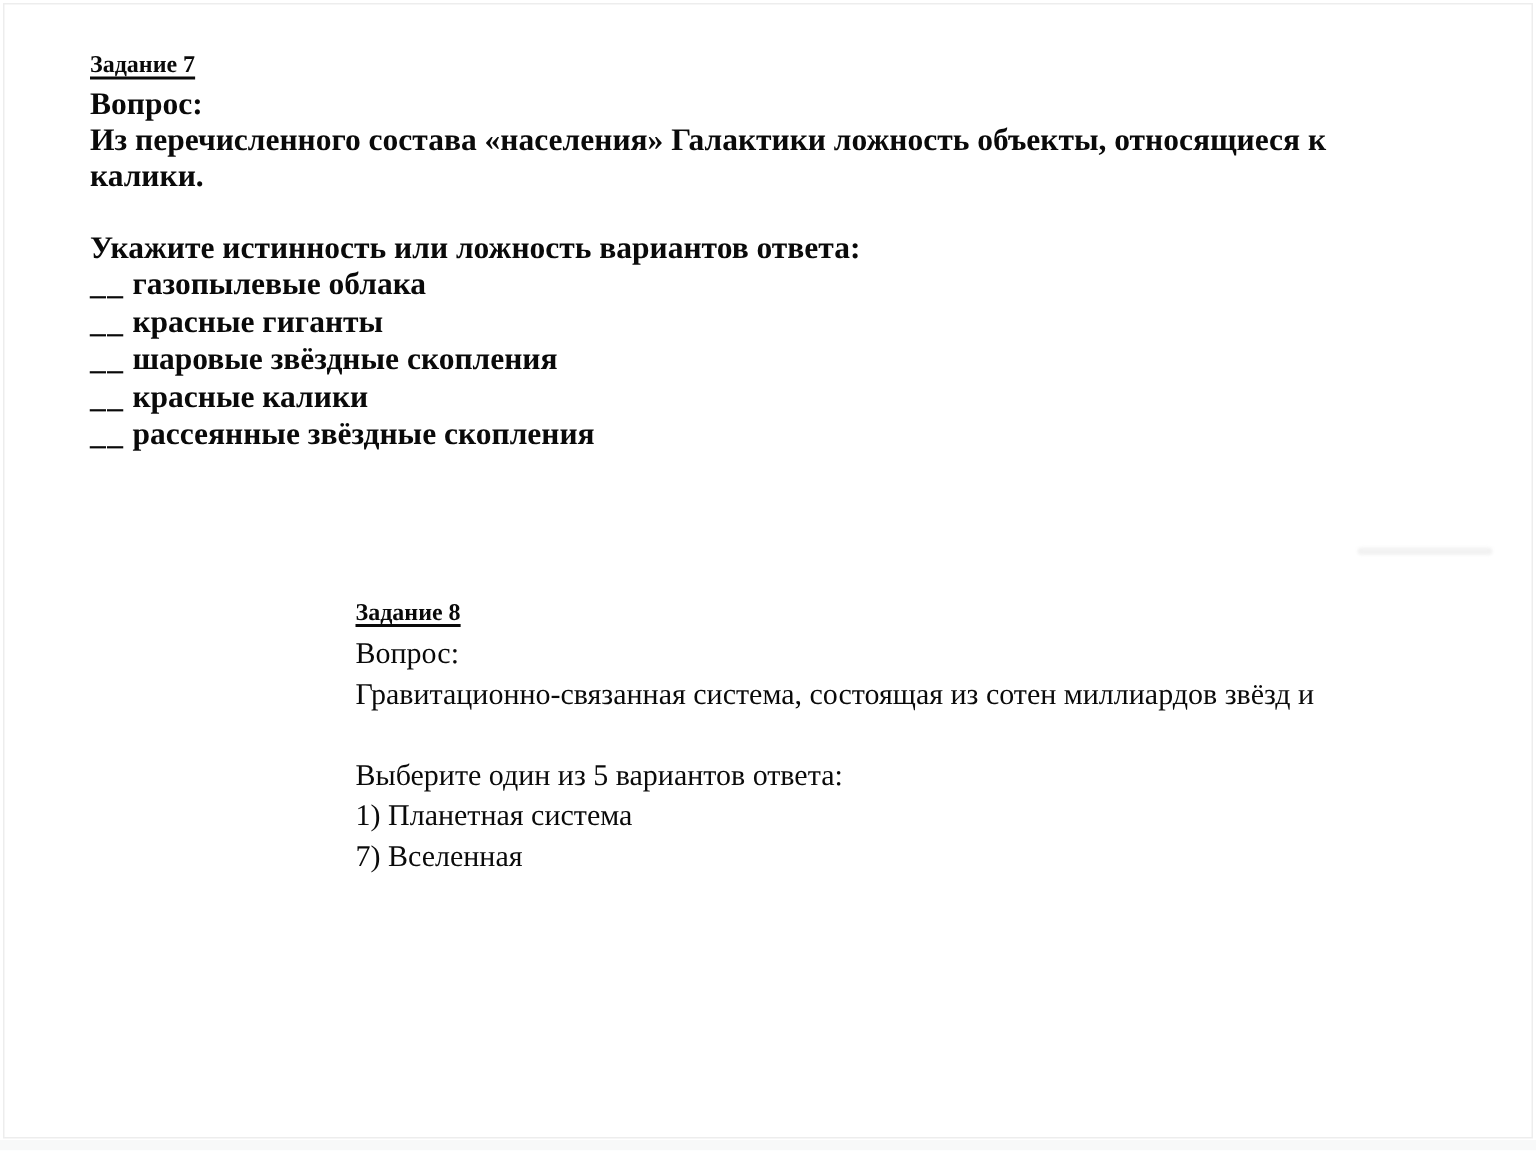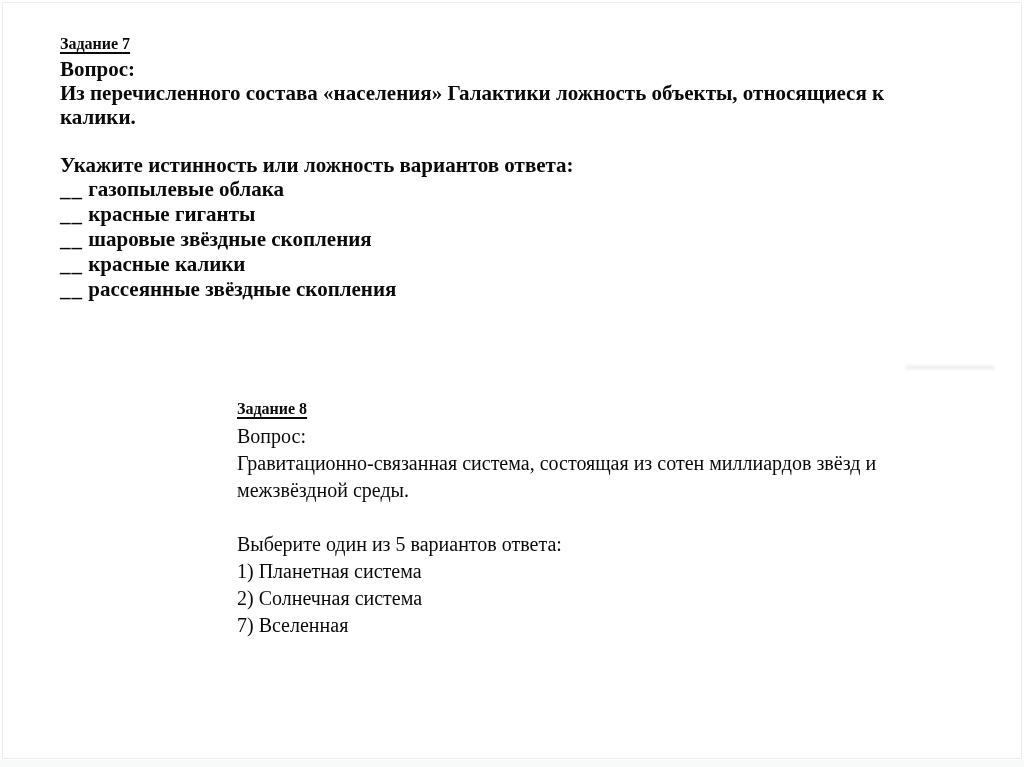--- a/index.html
+++ b/index.html
@@ -76,24 +76,22 @@
       <div class="item"><span class="blank">__</span> <span>шаровые звёздные скопления</span></div>
       <div class="item"><span class="blank">__</span> <span>красные калики</span></div>
       <div class="item"><span class="blank">__</span> <span>рассеянные звёздные скопления</span></div>
     </div>
   </section>
 
   <section class="task task8">
     <div class="title">Задание 8</div>
     <div class="italic">Вопрос:</div>
     <div>Гравитационно-связанная система, состоящая из сотен миллиардов звёзд и</div>
-    <div>межзвёздной среды.</div>
     <div class="spacer8"></div>
     <div class="italic">Выберите один из 5 вариантов ответа:</div>
     <div>
       <div>1) Планетная система</div>
-      <div>2) Солнечная система</div>
       <div>7) Вселенная</div>
     </div>
   </section>
 
   <div class="bottom-strip"></div>
 </div>
 
 </body></html>

